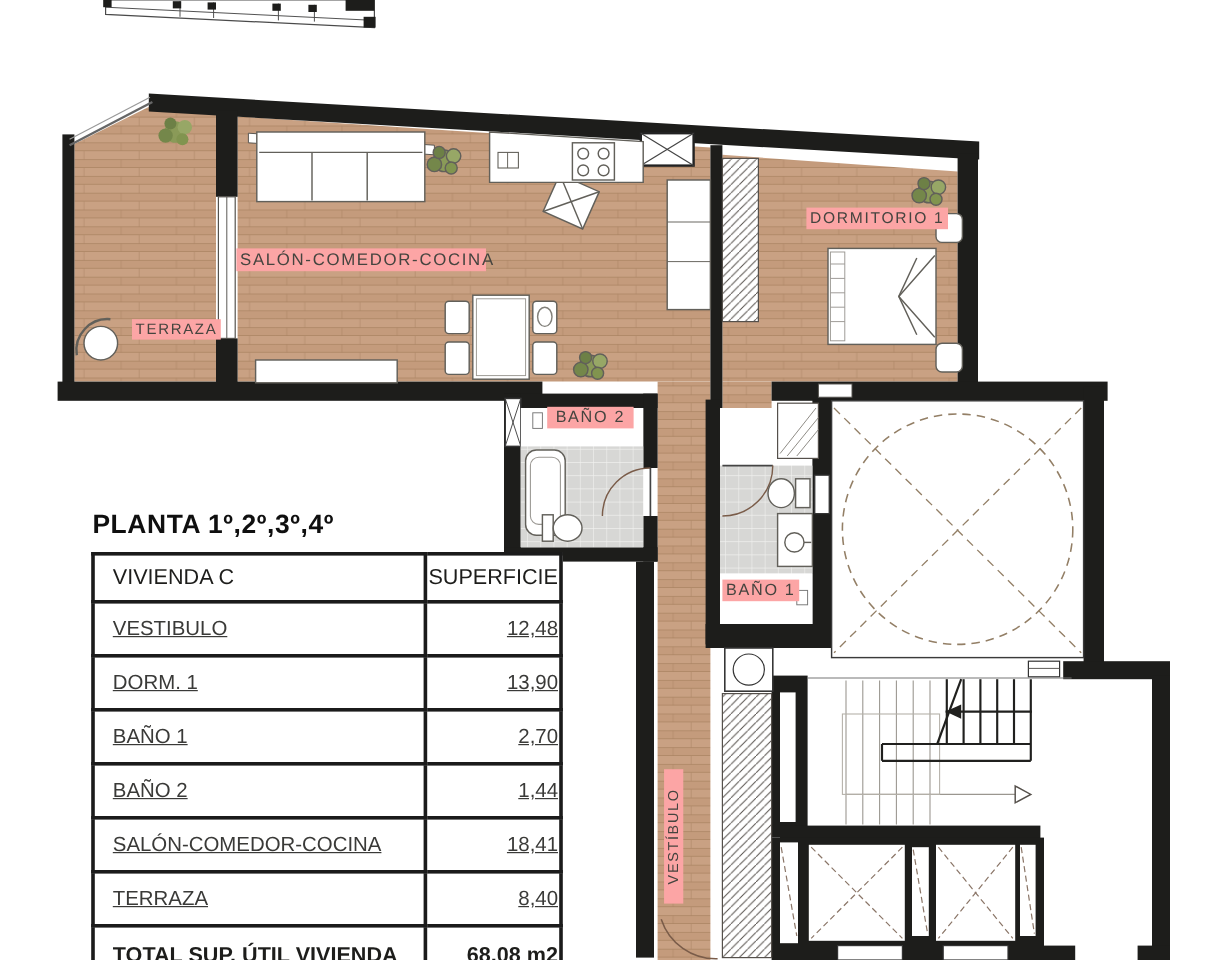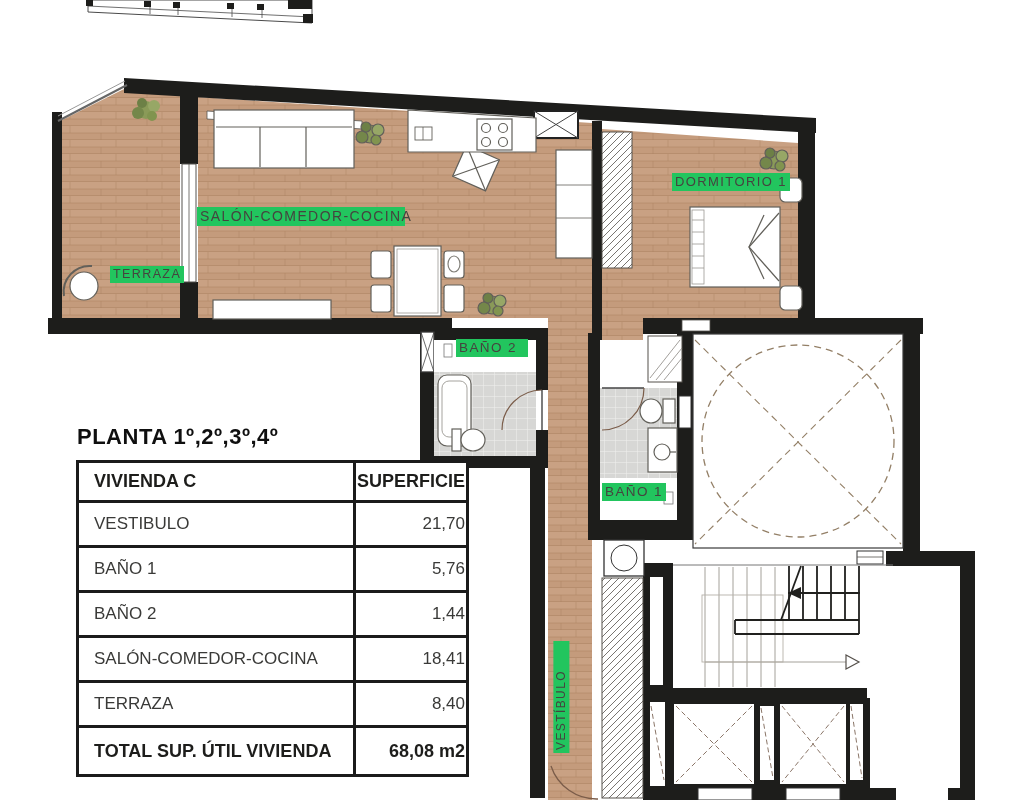--- a/index.html
+++ b/index.html
@@ -1,32 +1,32 @@
 <!DOCTYPE html>
 <html><head>
 <meta charset="utf-8">
 <style>
   html,body{margin:0;padding:0;background:#ffffff;}
   body{width:1024px;height:800px;overflow:hidden;font-family:"Liberation Sans",sans-serif;}
   .canvas{position:relative;width:1024px;height:800px;background:#fff;}
   .canvas > svg{position:absolute;left:0;top:0;z-index:1;}
-  .plan-label{position:absolute;z-index:3;background:#22c55e;color:#45443f;
-    font-size:13px;letter-spacing:1.4px;line-height:1.2;
+  .plan-label{position:absolute;z-index:3;background:#fca5a5;color:#45443f;
+    font-size:13px;letter-spacing:1.4px;text-align:center;line-height:1.2;
     padding:1px 3px;white-space:nowrap;}
   .v-label{writing-mode:vertical-rl;transform:rotate(180deg);padding:3px 1px;}
   .plan-title{position:absolute;left:77px;top:424px;z-index:3;font-size:22px;
     font-weight:bold;color:#0f0f0f;letter-spacing:0.5px;}
   .areas-table{position:absolute;left:76px;top:460px;z-index:3;width:366px;
     border-collapse:collapse;table-layout:fixed;background:#ffffff;}
   .areas-table td{border:3px solid #1b1b1b;color:#3a3a38;font-size:17px;
     overflow:hidden;}
   .areas-table .c1{width:258px;text-align:left;padding-left:15px;}
   .areas-table .c2{width:108px;text-align:right;}
-  .areas-table tr.hdr td{font-weight:bold;font-size:18px;color:#1d1d1b;height:35px;}
-  .areas-table tr.row td{height:40px;}
+  .areas-table tr.hdr td{font-weight:normal;font-size:18px;color:#1d1d1b;height:35px;}
+  .areas-table tr.row td{height:40px;text-decoration:underline;}
   .areas-table tr.total td{font-weight:bold;font-size:18px;color:#1d1d1b;height:44px;}
 </style>
 </head>
 <body>
 
 <div class="canvas">
 
 <svg width="1024" height="800" viewBox="0 0 1024 800">
   <defs>
     <pattern id="wood" width="46" height="14" patternUnits="userSpaceOnUse">
@@ -288,25 +288,29 @@
 <div class="plan-title">PLANTA 1º,2º,3º,4º</div>
 
 <table class="areas-table">
   <tbody>
   <tr class="hdr">
     <td class="c1">VIVIENDA C</td>
     <td class="c2">SUPERFICIE</td>
   </tr>
   <tr class="row">
     <td class="c1">VESTIBULO</td>
-    <td class="c2">21,70</td>
+    <td class="c2">12,48</td>
+  </tr>
+  <tr class="row">
+    <td class="c1">DORM. 1</td>
+    <td class="c2">13,90</td>
   </tr>
   <tr class="row">
     <td class="c1">BAÑO 1</td>
-    <td class="c2">5,76</td>
+    <td class="c2">2,70</td>
   </tr>
   <tr class="row">
     <td class="c1">BAÑO 2</td>
     <td class="c2">1,44</td>
   </tr>
   <tr class="row">
     <td class="c1">SALÓN-COMEDOR-COCINA</td>
     <td class="c2">18,41</td>
   </tr>
   <tr class="row">

